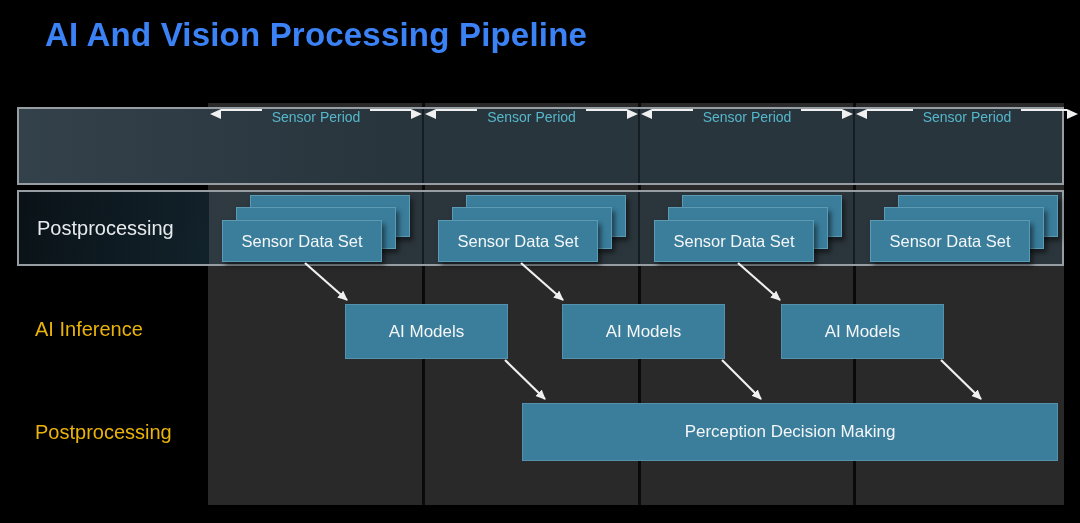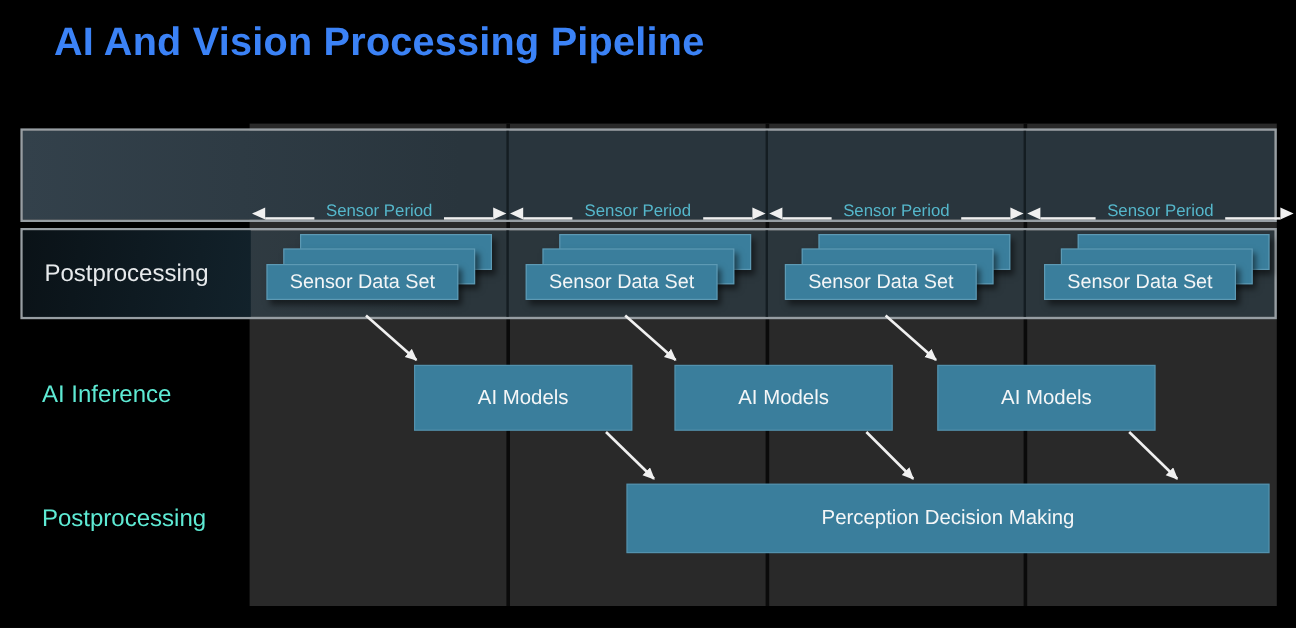--- a/index.html
+++ b/index.html
@@ -23,56 +23,56 @@
   .label-cell{
     position:absolute;left:0;top:0;bottom:0;width:190px;
     background:linear-gradient(100deg,#0a1217 0%,#12222b 100%);
     color:#e7eaec;font-size:20px;line-height:1.3;
     display:flex;align-items:center;padding-left:18px;padding-right:42px;box-sizing:border-box;
   }
   .row-divider{position:absolute;top:0;bottom:0;width:2px;background:#141d22;}
   .rd1{left:403px}.rd2{left:619px}.rd3{left:834px}
 
   
-  .sensor-arrow{position:absolute;top:0;bottom:0;display:flex;align-items:flex-end;}
+  .sensor-arrow{position:absolute;top:0;bottom:0;display:flex;align-items:flex-start;}
   .sa1{left:191px;width:212px}.sa2{left:406px;width:213px}
   .sa3{left:622px;width:212px}.sa4{left:837px;width:222px}
   .sensor-arrow .line{flex:1;height:2px;background:#f0f0f0;}
   .tri{width:0;height:0;border-top:5px solid transparent;border-bottom:5px solid transparent;}
   .tri.left{border-right:11px solid #f0f0f0;}
   .tri.right{border-left:11px solid #f0f0f0;}
   .sp-label{color:#55b7cb;font-size:14px;white-space:nowrap;padding:0 10px;}
 
   
   .stack{position:absolute;top:3px;width:190px;height:68px;}
   .st1{left:203px}.st2{left:419px}.st3{left:635px}.st4{left:851px}
   .card{
-    position:absolute;width:160px;height:30px;background:#3a7e9c;
+    position:absolute;width:160px;height:42px;background:#3a7e9c;
     border:1px solid rgba(160,205,225,0.35);box-sizing:border-box;
     box-shadow:3px 4px 5px rgba(0,0,0,0.5);
   }
   .card.back{left:28px;top:0;z-index:1;}
   .card.mid{left:14px;top:12px;z-index:2;}
   .card.front{
     left:0;top:25px;z-index:3;display:flex;align-items:center;justify-content:center;
     color:#f4f6f7;font-size:16.5px;white-space:nowrap;
   }
 
   
-  .side-label{position:absolute;left:35px;color:#5eead4;font-size:20px;}
+  .side-label{position:absolute;left:35px;color:#eab308;font-size:20px;}
   .side-label.ai{top:318px;}
   .side-label.post{top:421px;text-align:center;}
 
   
   .tealbox{
     position:absolute;background:#3a7e9c;border:1px solid rgba(160,205,225,0.25);
     box-sizing:border-box;display:flex;align-items:center;justify-content:center;
     color:#f4f6f7;font-size:17px;white-space:nowrap;
   }
-  .aib{top:304px;width:182px;height:55px;}
+  .aib{top:304px;width:163px;height:55px;}
   .aib1{left:345px}.aib2{left:562px}.aib3{left:781px}
   .perception{left:522px;top:403px;width:536px;height:58px;text-align:right;}
 
   .overlay{position:absolute;left:0;top:0;width:1080px;height:523px;pointer-events:none;z-index:10;}
 </style>
 </head>
 <body>
 
 <div class="stage">
 

